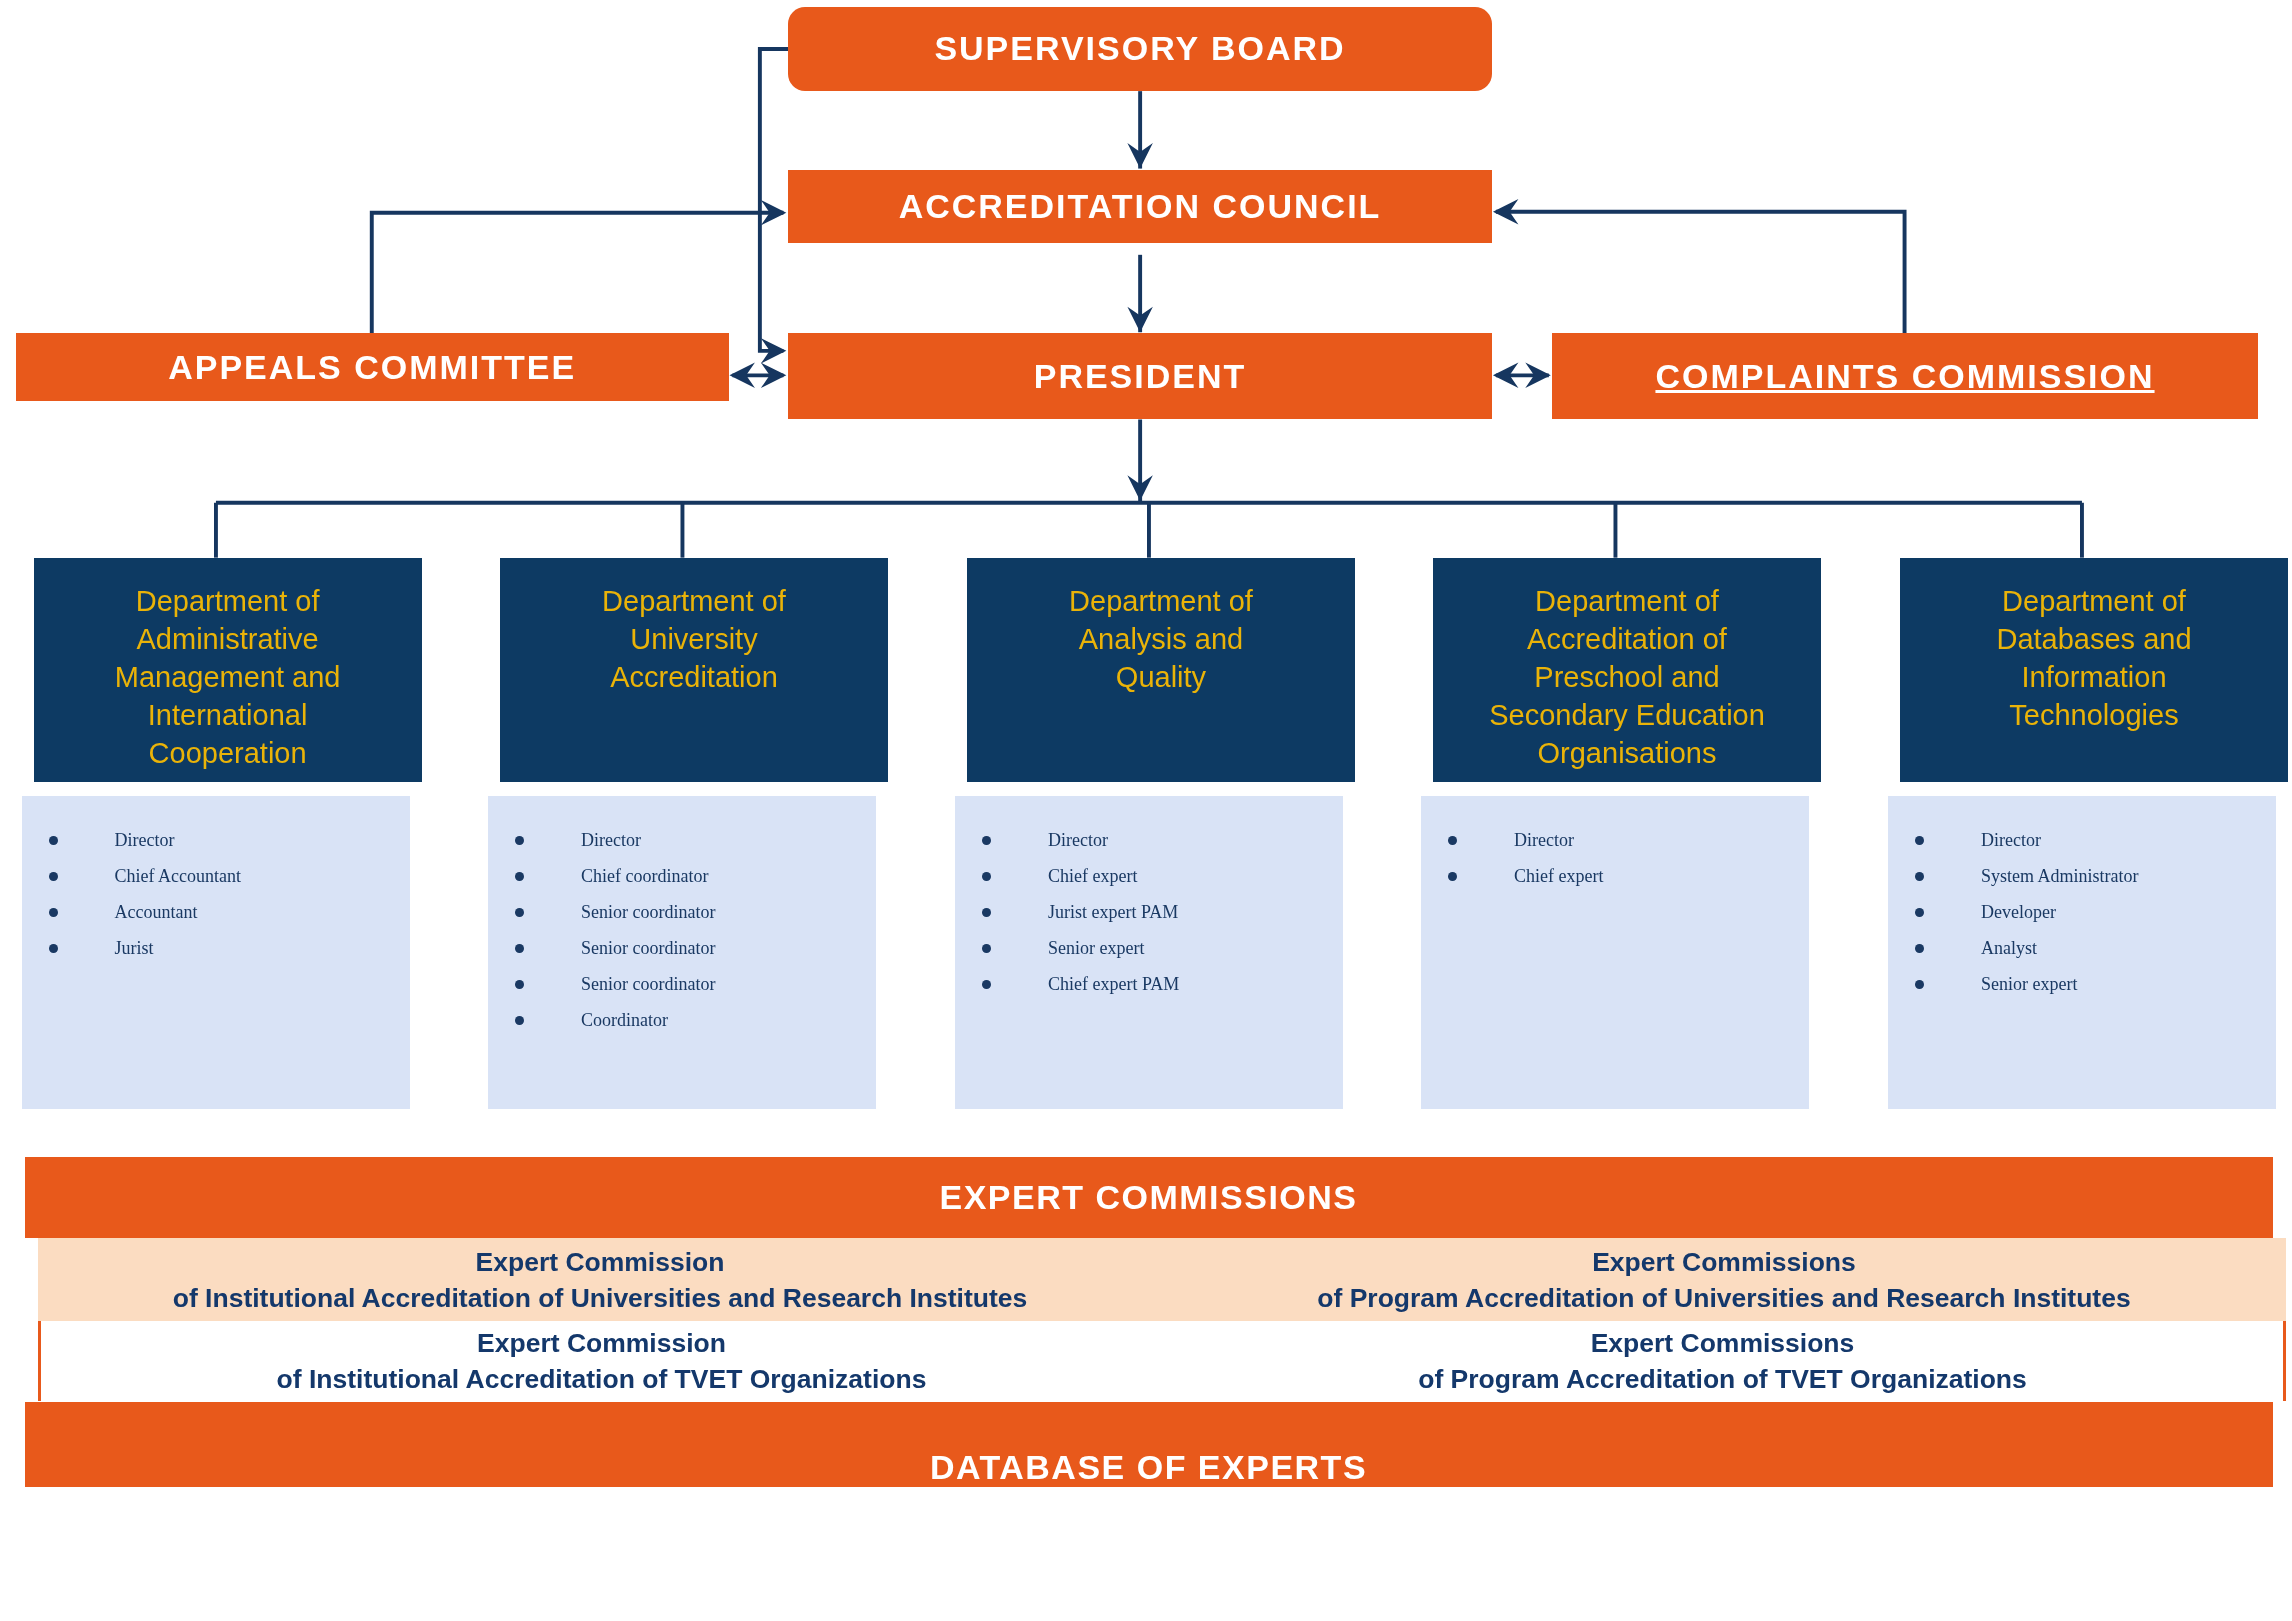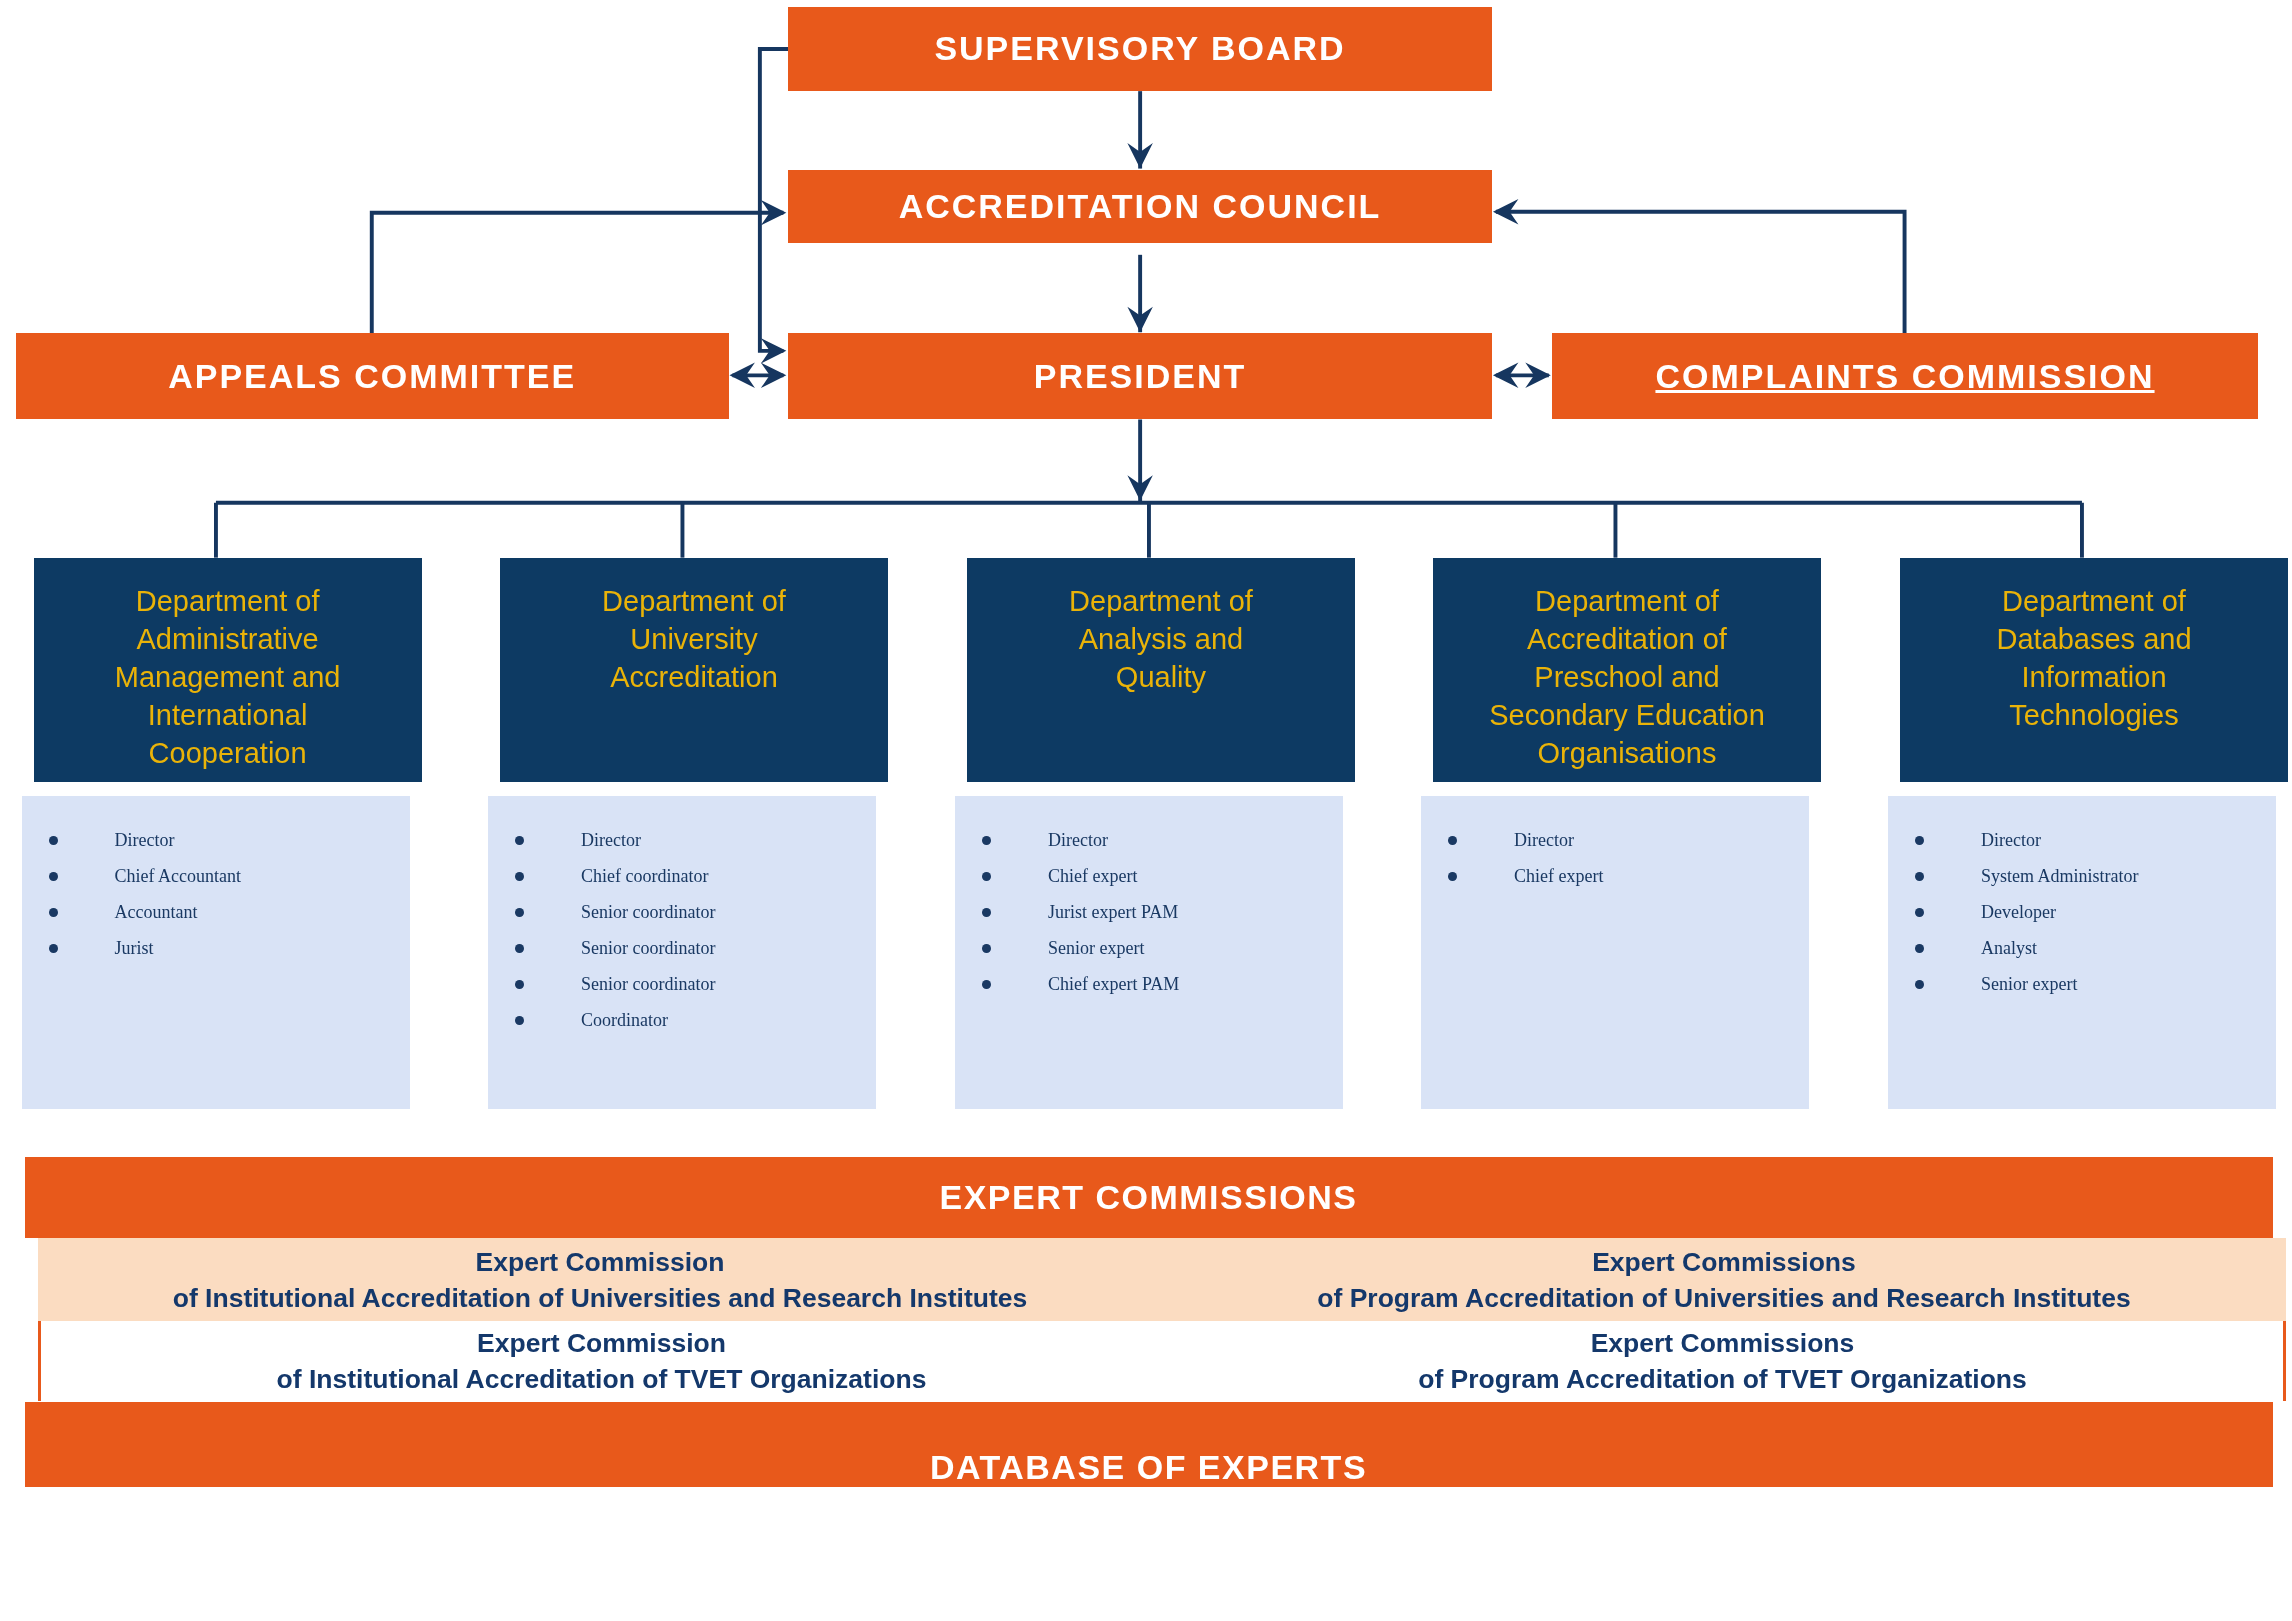--- a/index.html
+++ b/index.html
@@ -13,23 +13,23 @@
   #connectors{position:absolute;left:0;top:0;z-index:1;}
 
   
   .obox{
     position:absolute;z-index:2;
     background:#E8591B;color:#ffffff;
     display:flex;align-items:center;justify-content:center;
     font-weight:bold;font-size:34px;letter-spacing:2px;
     text-align:center;
   }
-  #box-sb{left:788px;top:6.9px;width:704px;height:84px;}
+  #box-sb{left:788px;top:6.9px;width:704px;height:84px;border-radius:17px;}
   #box-ac{left:788px;top:170px;width:704px;height:73px;}
-  #box-appeals{left:15.7px;top:333px;width:713px;height:86px;}
+  #box-appeals{left:15.7px;top:333px;width:713px;height:68px;}
   #box-president{left:788px;top:333px;width:704px;height:86px;}
   #box-complaints{left:1552px;top:333px;width:706px;height:86px;text-decoration:underline;}
 
   
   .dept-col{position:absolute;top:0;width:388px;z-index:2;}
   .dept-head{
     position:absolute;top:558px;left:12px;width:388px;height:224px;
     background:#0D3A63;color:#eab308;
     text-align:center;font-size:29px;line-height:38px;
     white-space:pre-line;box-sizing:border-box;padding-top:24px;

